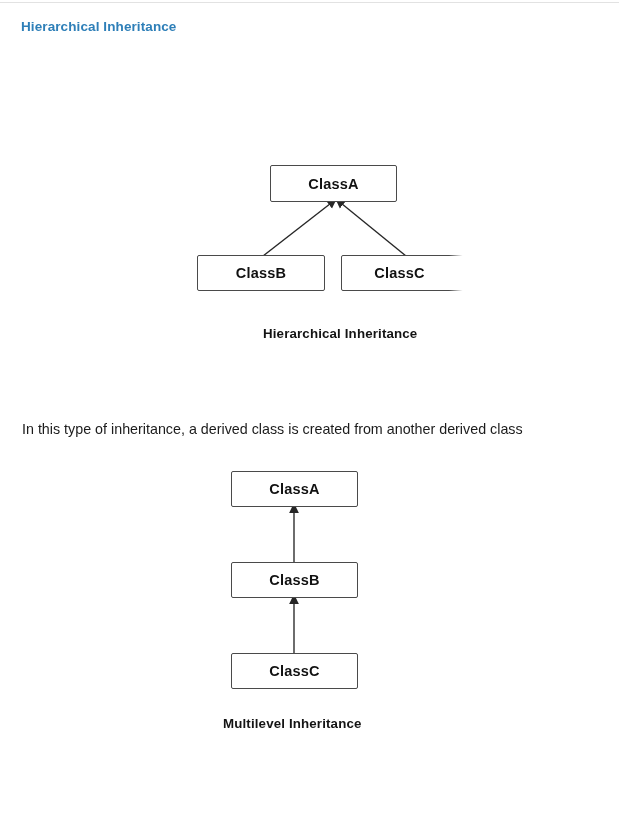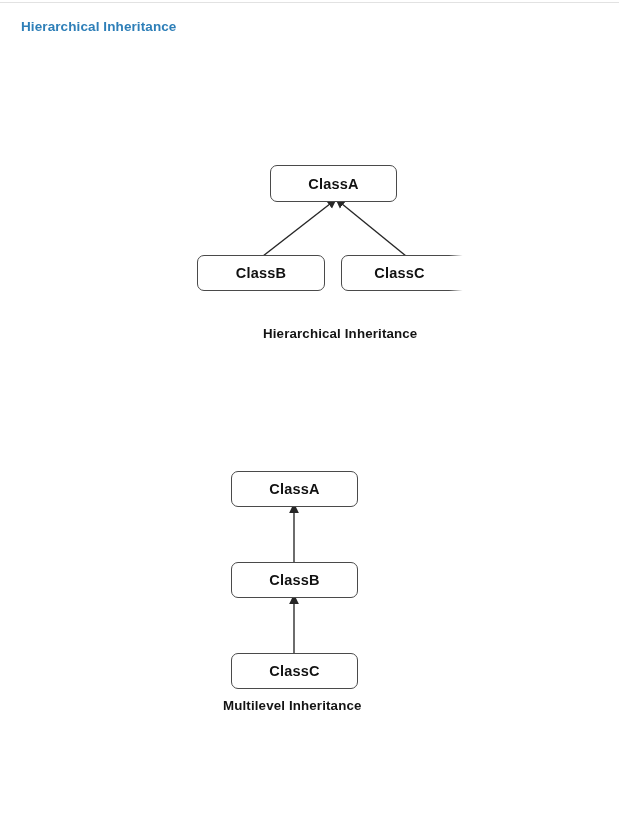--- a/index.html
+++ b/index.html
@@ -58,21 +58,21 @@
 
   
   .diagram {
     position: absolute;
   }
 
   .node-box {
     position: absolute;
     box-sizing: border-box;
     border: 1.4px solid #4a4a4a;
-    border-radius: 7px;
+    border-radius: 2px;
     background: #ffffff;
     display: flex;
     align-items: center;
     justify-content: center;
     color: #111111;
     font-weight: bold;
     font-size: 14.5px;
     letter-spacing: 0.2px;
   }
 
@@ -138,20 +138,21 @@
     </div>
 
     <div class="node-box frayed-right" style="left:341px; top:255px; width:129px; height:36px;">
       <span style="position:relative; left:-6px;">ClassC</span>
     </div>
 
     <div class="caption" style="left:263px; top:326px;">Hierarchical Inheritance</div>
   </div>
 
 
+  <div class="body-text" id="para-multilevel"><span>In this type of inheritance, a derived class is created from another derived class</span></div>
 
   <div class="diagram" id="diagram-multilevel" style="left:0px; top:440px; width:619px; height:300px;">
 
     <svg class="edge-svg" width="619" height="300">
       <defs>
         <marker id="arrowUp2" markerWidth="9" markerHeight="9" refX="1.4" refY="4.2" orient="auto" markerUnits="strokeWidth">
           <path d="M0,0.6 L0,7.8 L7.4,4.2 z" fill="#262626"></path>
         </marker>
       </defs>
 
@@ -165,16 +166,16 @@
     </div>
 
     <div class="node-box" style="left:231px; top:122px; width:127px; height:36px;">
       <span>ClassB</span>
     </div>
 
     <div class="node-box" style="left:231px; top:213px; width:127px; height:36px;">
       <span>ClassC</span>
     </div>
 
-    <div class="caption" style="left:223px; top:258px;">Multilevel Inheritance</div>
+    <div class="caption" style="left:223px; top:276px;">Multilevel Inheritance</div>
   </div>
 
 </div>
 
 </body></html>

